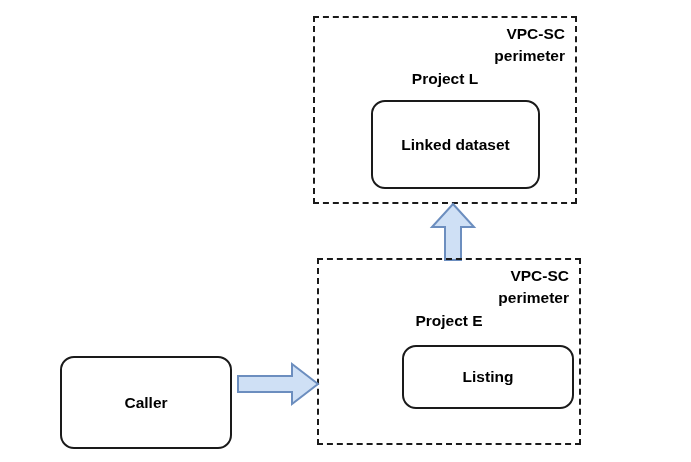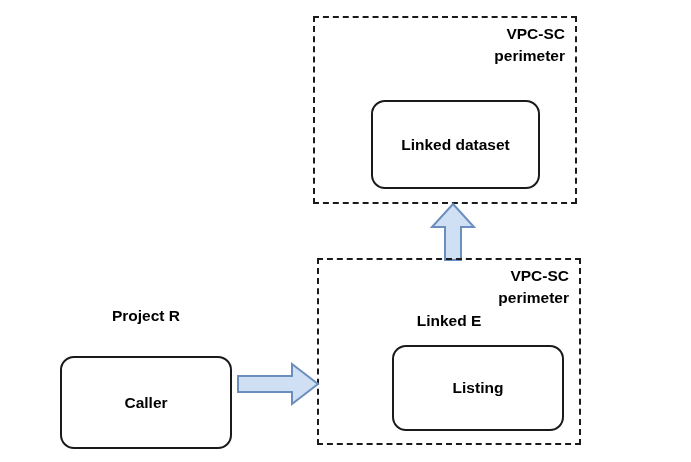--- a/index.html
+++ b/index.html
@@ -100,24 +100,24 @@
     color: #000000;
     white-space: nowrap;
   }
   #node-linked-dataset {
     left: 371px;
     top: 100px;
     width: 169px;
     height: 89px;
   }
   #node-listing {
-    left: 392px;
+    left: 402px;
     top: 345px;
     width: 172px;
-    height: 86px;
+    height: 64px;
   }
   #node-caller {
     left: 60px;
     top: 340px;
     width: 172px;
     height: 93px;
     margin-top: 16px;
   }
 
   
@@ -148,47 +148,47 @@
 
 <div id="canvas">
 
   <div class="perimeter" id="perimeter-l">
 
     <div class="perimeter-caption" id="caption-l">
       <div>VPC-SC</div>
       <div>perimeter</div>
     </div>
 
+    <div class="project-label" id="project-l-label">Project L</div>
   </div>
 
   <div class="node" id="node-linked-dataset">
     <span>Linked dataset</span>
   </div>
 
   <div class="arrow" id="arrow-listing-to-linked-dataset">
     <svg viewBox="0 0 46 60" preserveAspectRatio="none">
       <polygon points="23,2 44,25 31,25 31,58 15,58 15,25 2,25" fill="#cfe0f5" stroke="#6c8ebf" stroke-width="2" stroke-linejoin="miter"></polygon>
     </svg>
   </div>
 
   <div class="perimeter" id="perimeter-e">
 
     <div class="perimeter-caption" id="caption-e">
       <div>VPC-SC</div>
       <div>perimeter</div>
     </div>
 
-    <div class="project-label" id="project-e-label">Linked E</div>
+    <div class="project-label" id="project-e-label">Project E</div>
   </div>
 
   <div class="node" id="node-listing">
     <span>Listing</span>
   </div>
 
-  <div class="project-label" id="project-r-label">Project R</div>
 
   <div class="node" id="node-caller">
     <span>Caller</span>
   </div>
 
   <div class="arrow" id="arrow-caller-to-listing">
     <svg viewBox="0 0 84 44" preserveAspectRatio="none">
       <polygon points="2,14 56,14 56,2 82,22 56,42 56,30 2,30" fill="#cfe0f5" stroke="#6c8ebf" stroke-width="2" stroke-linejoin="miter"></polygon>
     </svg>
   </div>

